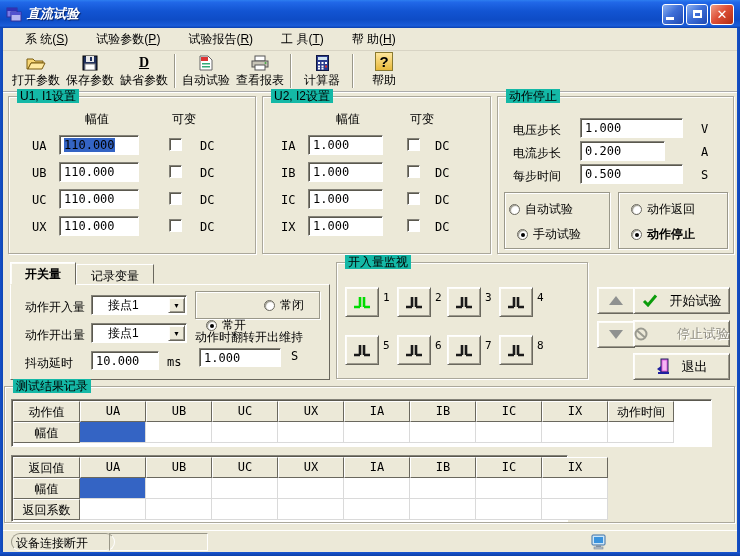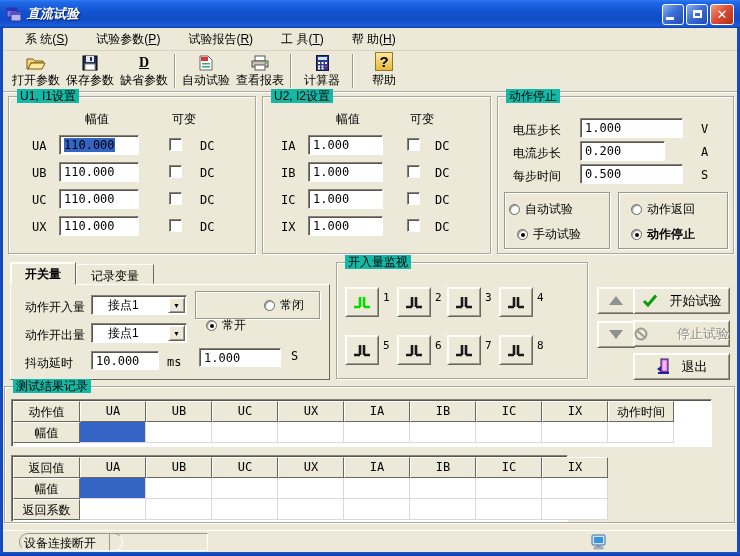--- a/index.html
+++ b/index.html
@@ -323,20 +323,21 @@
             <span class="dotbox"></span>
             <span>常闭</span>
           </span>
       </div>
 
       <span class="lbl" style="left:14px; top:42px;">动作开出量</span>
       <div class="combo" style="left:80px; top:38px; width:96px;">
         <span class="cval">接点1</span>
         <span class="cbtn raised">▼</span>
       </div>
+      <span class="lbl" style="left:184px; top:44px;">动作时翻转开出维持</span>
 
       <span class="lbl" style="left:14px; top:70px;">抖动延时</span>
       <div class="field" style="left:80px; top:66px; width:68px; height:19px;"><span>10.000</span></div>
       <span class="lbl mono" style="left:156px; top:70px;">ms</span>
       <div class="field" style="left:188px; top:63px; width:82px; height:19px;"><span>1.000</span></div>
       <span class="lbl mono" style="left:280px; top:64px;">S</span>
     </div>
   </div>
 
   <div class="group" style="left:336px; top:262px; width:252px; height:117px;">
@@ -478,21 +479,21 @@
         <div class="td"></div>
         <div class="td"></div>
         <div class="td"></div>
         <div class="td"></div>
         <div class="td"></div>
       </div>
     </div>
   </div>
 
   <div class="statusbar">
-    <div class="sb-panel" style="left:16px; width:104px;border-radius:9px;">设备连接断开</div>
+    <div class="sb-panel" style="left:8px; width:104px;border-radius:9px;">设备连接断开</div>
     <div class="sb-panel" style="left:106px; width:99px;"></div>
     <svg width="17" height="16" viewBox="0 0 17 16" style="position:absolute; left:588px; top:3px;">
       <rect x="1" y="1" width="13" height="10" rx="1" fill="#CDE6F7" stroke="#3A6EA5"></rect>
       <rect x="3" y="3" width="9" height="6" fill="#3A93DD"></rect>
       <rect x="5" y="11" width="5" height="2" fill="#8899AA"></rect>
       <rect x="3" y="13" width="9" height="2" fill="#B8C4CE" stroke="#6A7A88" stroke-width="0.5"></rect>
     </svg>
   </div>
 
   <div class="frame-strip frame-left"></div>

